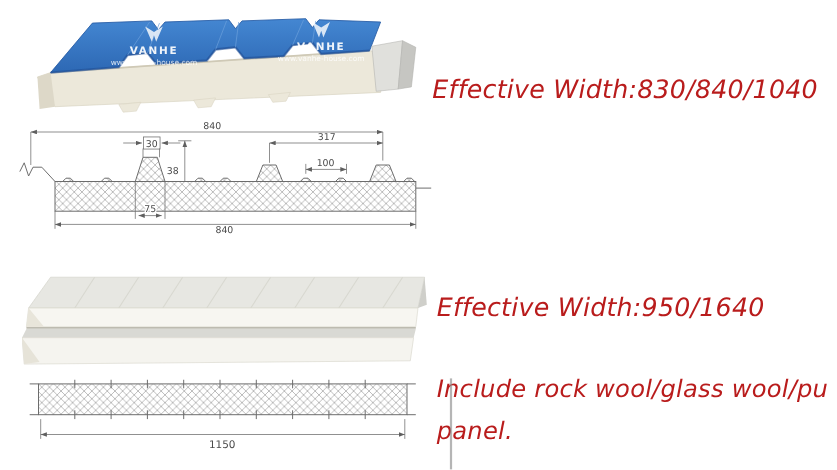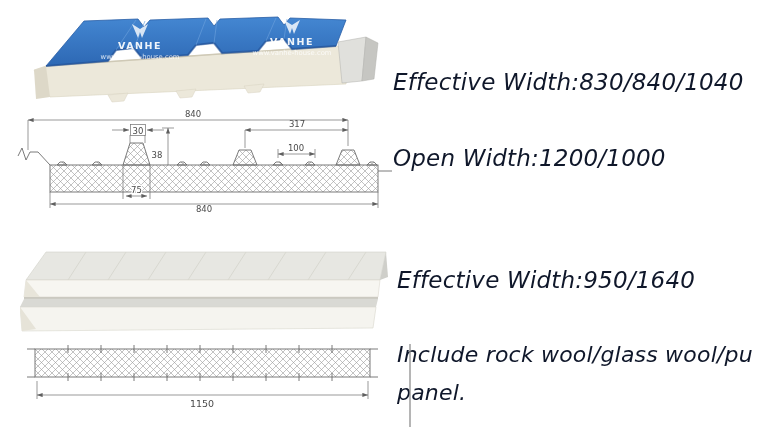--- a/index.html
+++ b/index.html
@@ -1,20 +1,20 @@
 <!DOCTYPE html>
 <html><head>
 <meta charset="utf-8">
 <style>
   html,body{margin:0;padding:0;background:#fff;}
   #stage{position:relative;width:761px;height:427px;background:#ffffff;overflow:hidden;
          font-family:"DejaVu Sans",sans-serif;}
   .abs{position:absolute;}
   .spec{position:absolute;font-family:"DejaVu Sans",sans-serif;font-style:italic;
-        color:#0f172a;font-size:23px;letter-spacing:0.2px;white-space:nowrap;}
+        color:#b91c1c;font-size:23px;letter-spacing:0.2px;white-space:nowrap;}
   .spec.wrap{white-space:normal;width:368px;font-size:22px;line-height:1.72;}
   .cursor-line{position:absolute;width:2px;background:#8d8d8d;opacity:.65;}
   svg text{font-family:"DejaVu Sans",sans-serif;}
   .dimtxt{fill:#4a4a4a;font-size:8.5px;}
   .dimtxt2{fill:#4a4a4a;font-size:9.5px;}
 </style>
 </head>
 <body>
 
 <div id="stage">
@@ -185,21 +185,20 @@
     <g stroke="#6f6f6f" stroke-width="0.7" fill="none">
       <line x1="27" y1="36" x2="27" y2="54"></line>
         <line x1="358" y1="36" x2="358" y2="54"></line>
       <line x1="27" y1="50" x2="358" y2="50" marker-start="url(#ar2)" marker-end="url(#ar2)"></line>
     </g>
     <text class="dimtxt2" x="192" y="62" text-anchor="middle">1150</text>
   </svg>
 
   <div class="spec" style="left:393px;top:69px">Effective Width:830/840/1040</div>
 
-  <div class="spec" style="left:393px;top:145px">Open Width:1200/1000</div>
 
   <div class="spec" style="left:397px;top:267px">Effective Width:950/1640</div>
 
   <div class="spec wrap" style="left:397px;top:336px">Include rock wool/glass wool/pu panel.</div>
 
   <div class="cursor-line" style="left:409px;top:344px;height:83px"></div>
 
 </div>
 
 </body></html>

